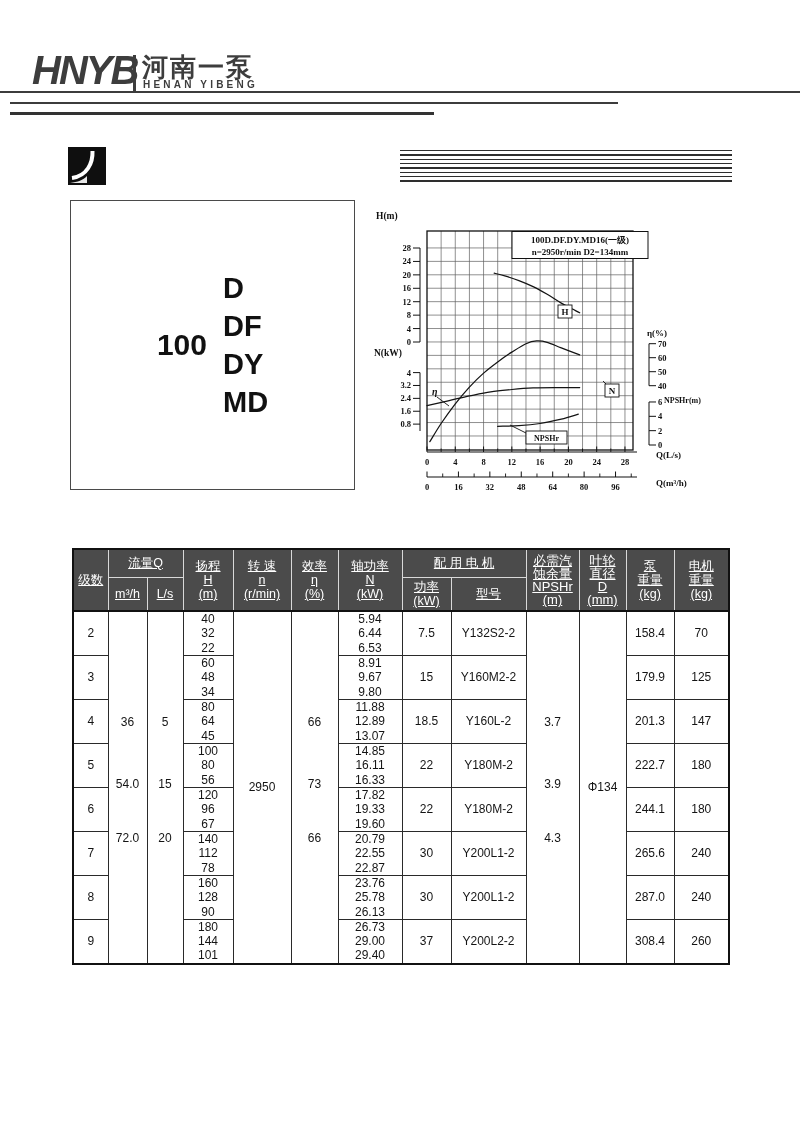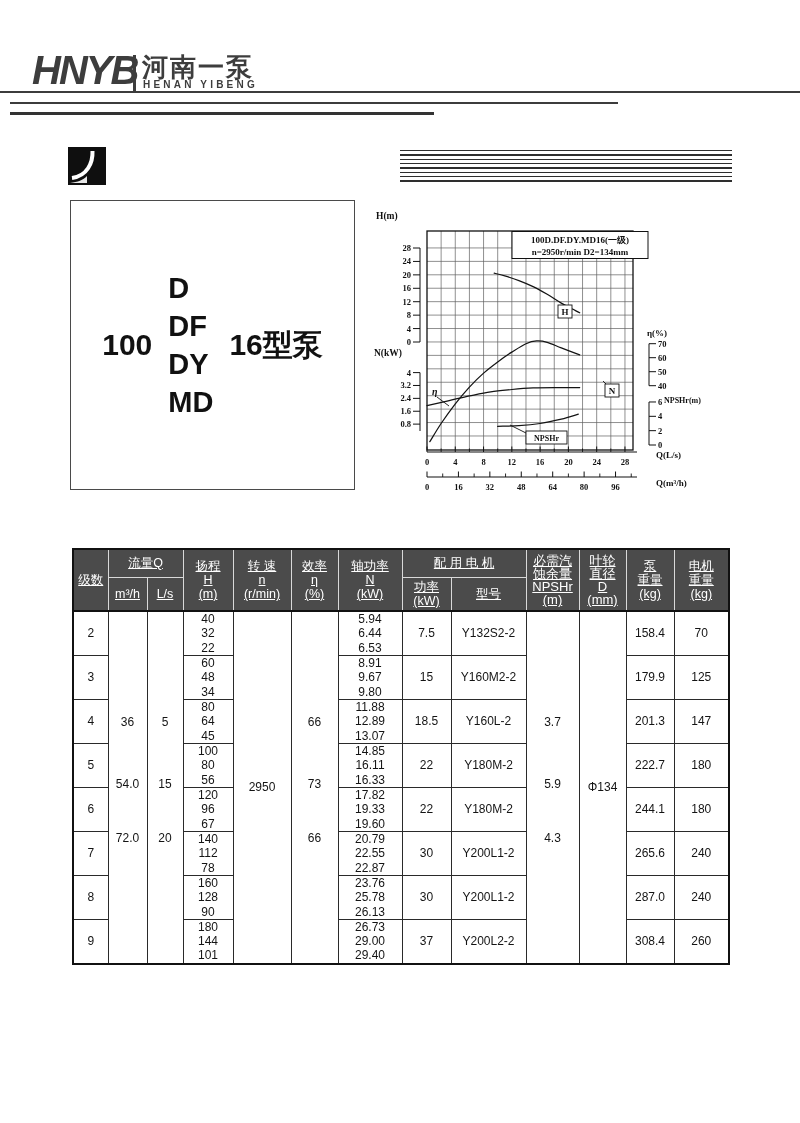--- a/index.html
+++ b/index.html
@@ -75,21 +75,20 @@
   <div class="sec-stripes"></div>
 
   <div class="model-box">
     <span class="model-prefix">100</span>
     <span class="model-stack">
       <span>D</span>
       <span>DF</span>
       <span>DY</span>
       <span>MD</span>
     </span>
-    <span class="model-suffix">16型泵</span>
   </div>
 
   <svg id="chart-svg" width="380" height="295" viewBox="0 0 380 295">
       <line x1="71.14" y1="26" x2="71.14" y2="245" stroke="#606060" stroke-width="0.7"></line>
       <line x1="85.28" y1="26" x2="85.28" y2="245" stroke="#606060" stroke-width="0.7"></line>
       <line x1="99.42" y1="26" x2="99.42" y2="245" stroke="#606060" stroke-width="0.7"></line>
       <line x1="113.56" y1="26" x2="113.56" y2="245" stroke="#606060" stroke-width="0.7"></line>
       <line x1="127.7" y1="26" x2="127.7" y2="245" stroke="#606060" stroke-width="0.7"></line>
       <line x1="141.84" y1="26" x2="141.84" y2="245" stroke="#606060" stroke-width="0.7"></line>
       <line x1="155.98000000000002" y1="26" x2="155.98000000000002" y2="245" stroke="#606060" stroke-width="0.7"></line>
@@ -289,21 +288,21 @@
             <td rowspan="8" class="mcell">
               <div class="mv" style="top:31.5%">66</div>
               <div class="mv" style="top:49%">73</div>
               <div class="mv" style="top:64.5%">66</div>
             </td>
             <td class="triple">5.94<br>6.44<br>6.53</td>
             <td>7.5</td>
             <td>Y132S2-2</td>
             <td rowspan="8" class="mcell">
               <div class="mv" style="top:31.5%">3.7</div>
-              <div class="mv" style="top:49%">5.9</div>
+              <div class="mv" style="top:49%">3.9</div>
               <div class="mv" style="top:64.5%">4.3</div>
             </td>
             <td rowspan="8" class="mcell-c">Φ134</td>
             <td>158.4</td>
             <td>70</td>
           </tr>
           <tr>
             <td>3</td>
             <td class="triple">60<br>48<br>34</td>
             <td class="triple">8.91<br>9.67<br>9.80</td>

